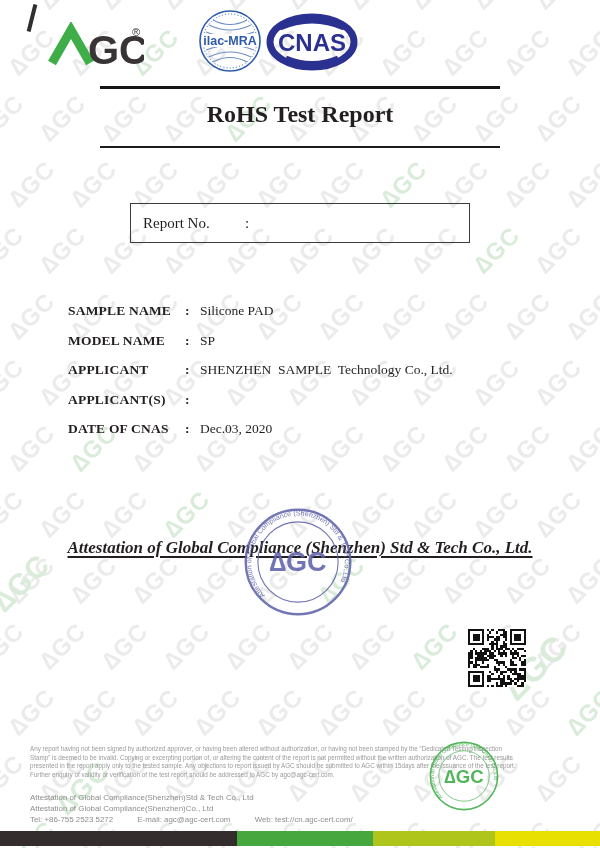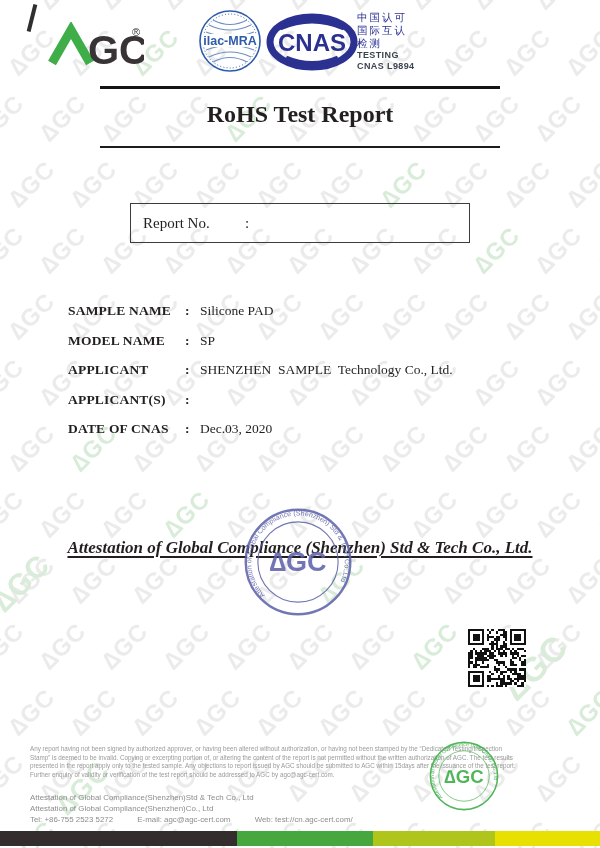--- a/index.html
+++ b/index.html
@@ -232,27 +232,20 @@
       <text x="33" y="37" text-anchor="middle" font-family="Liberation Sans, sans-serif" font-weight="bold" font-size="12.5" fill="#2f5bab">ilac-MRA</text>
     </svg>
 
     <svg id="cnas-logo" width="92" height="58" viewBox="0 0 92 58">
       <ellipse cx="46" cy="29" rx="42" ry="25" fill="none" stroke="#2b3190" stroke-width="7"></ellipse>
       <path d="M14,15 Q46,1 78,15" fill="none" stroke="#2b3190" stroke-width="5"></path>
       <path d="M20,45 Q46,56 72,45" fill="none" stroke="#2b3190" stroke-width="5"></path>
       <text x="46" y="38" text-anchor="middle" font-family="Liberation Sans, sans-serif" font-weight="bold" font-size="24" fill="#2b3190">CNAS</text>
     </svg>
 
-    <div id="cn-block">
-      <div class="cn-line">中国认可</div>
-      <div class="cn-line">国际互认</div>
-      <div class="cn-line">检测</div>
-      <div class="cn-en">TESTING</div>
-      <div class="cn-en">CNAS L9894</div>
-    </div>
   </div>
 
   <div id="rule-top"></div>
   <div id="title">RoHS Test Report</div>
   <div id="rule-bottom"></div>
 
   <div id="report-box">
     <span class="lbl">Report No.</span>
     <span class="colon">:</span>
   </div>

